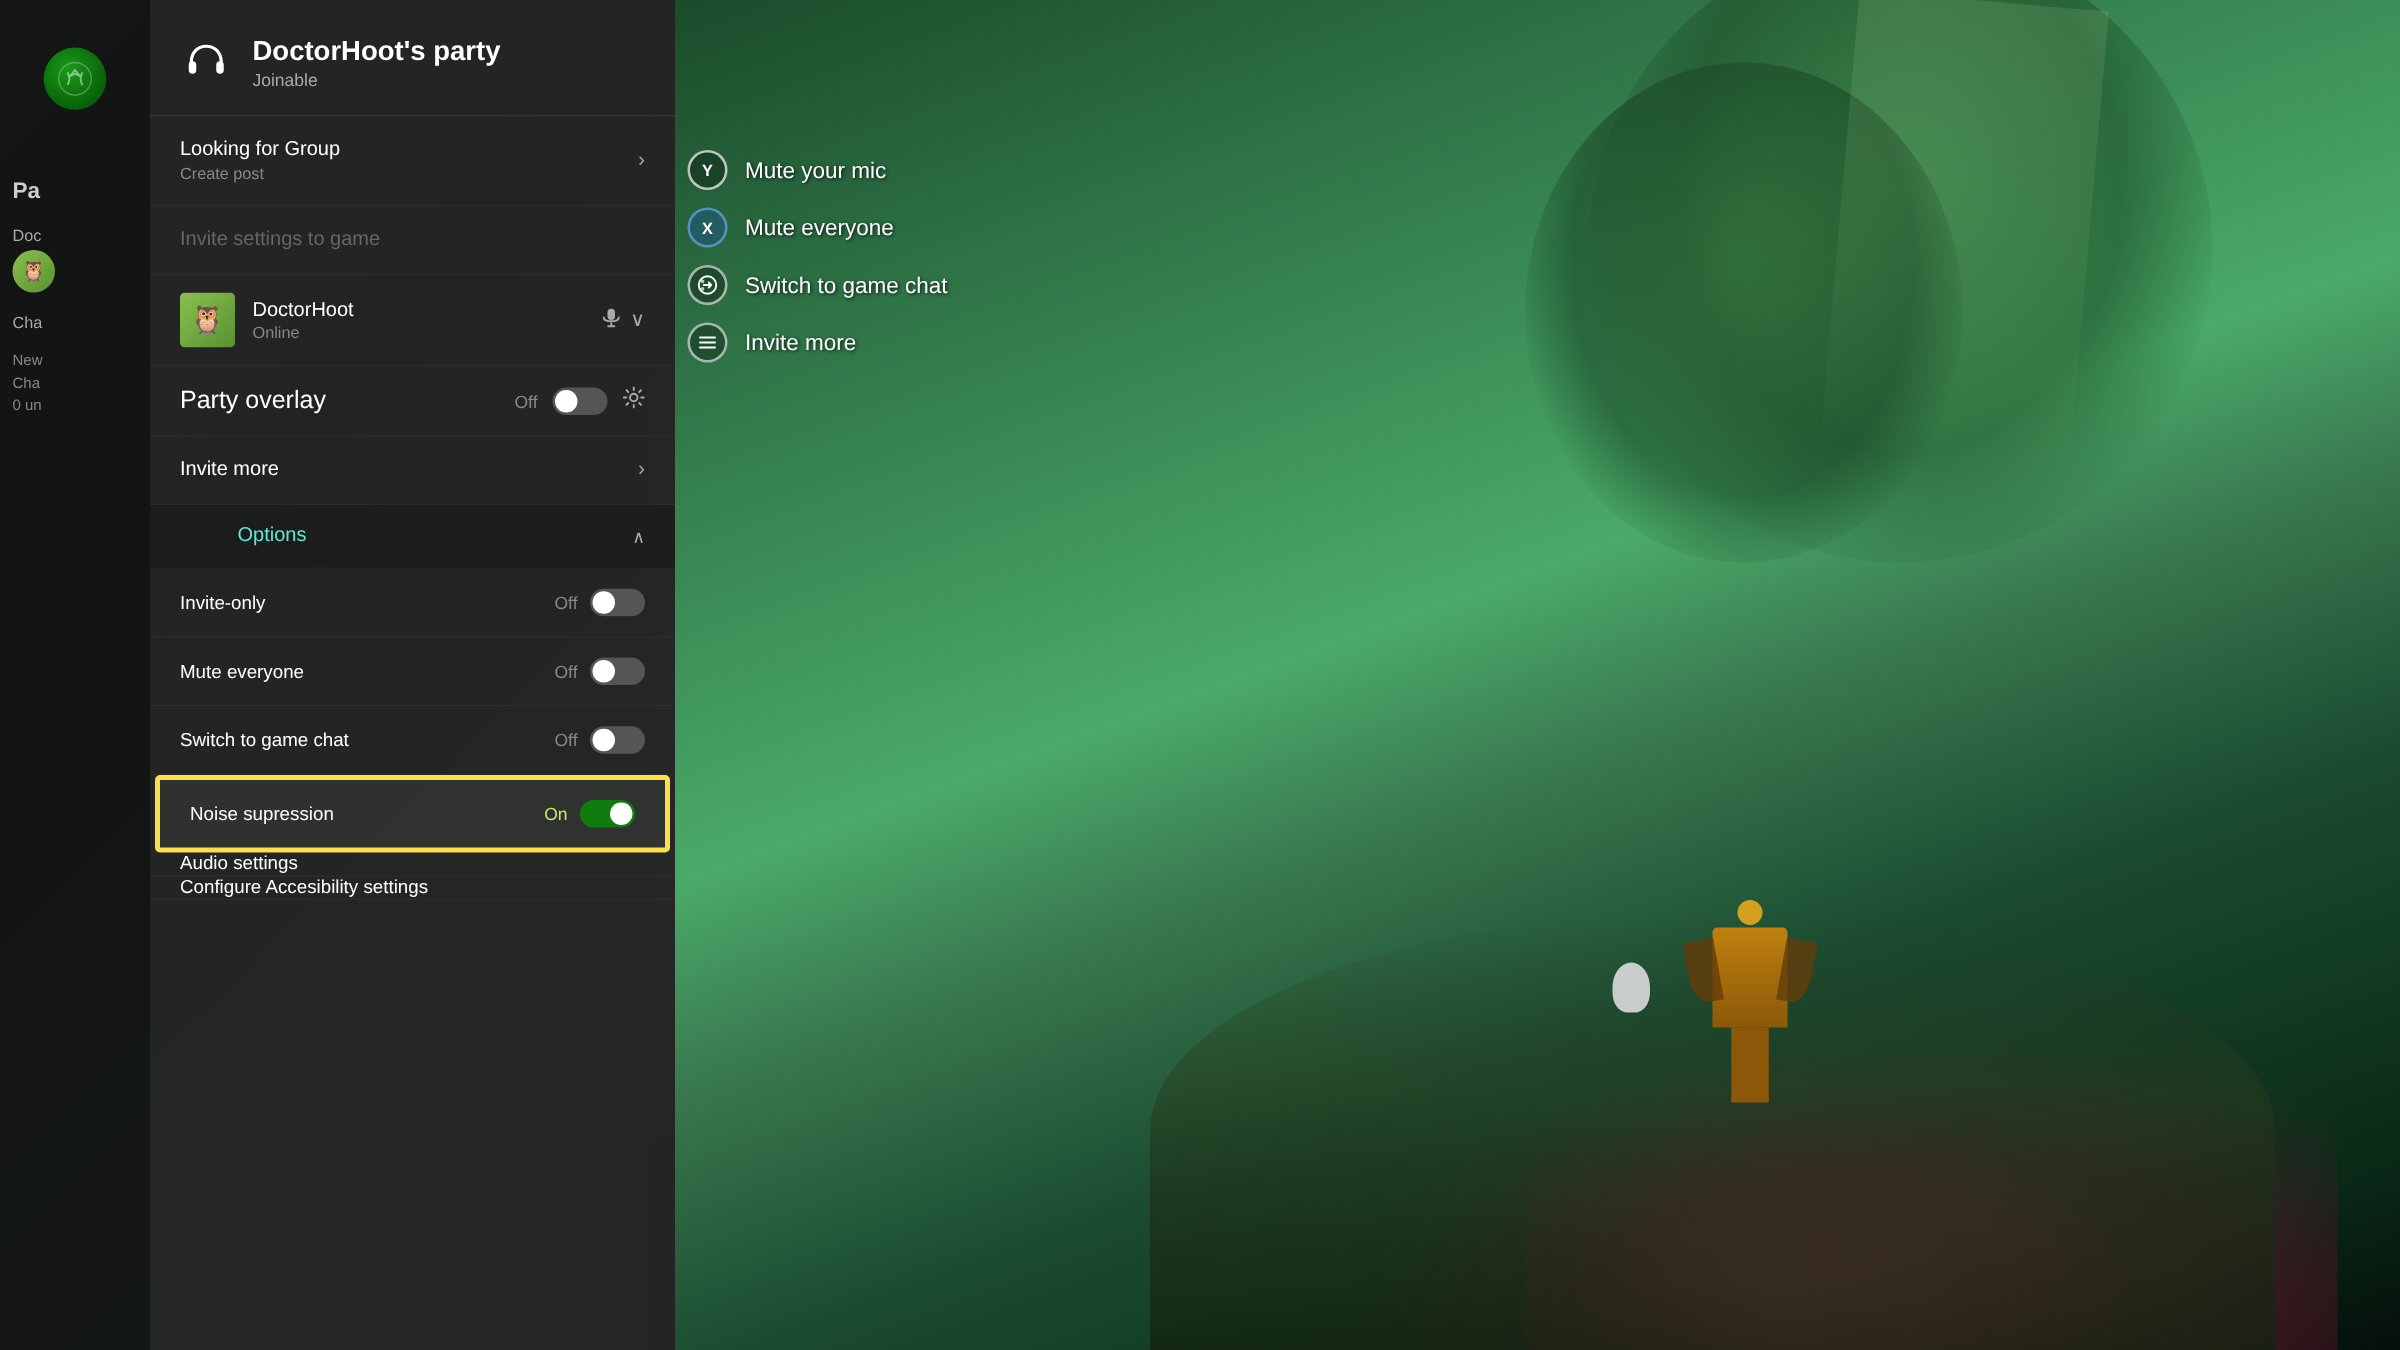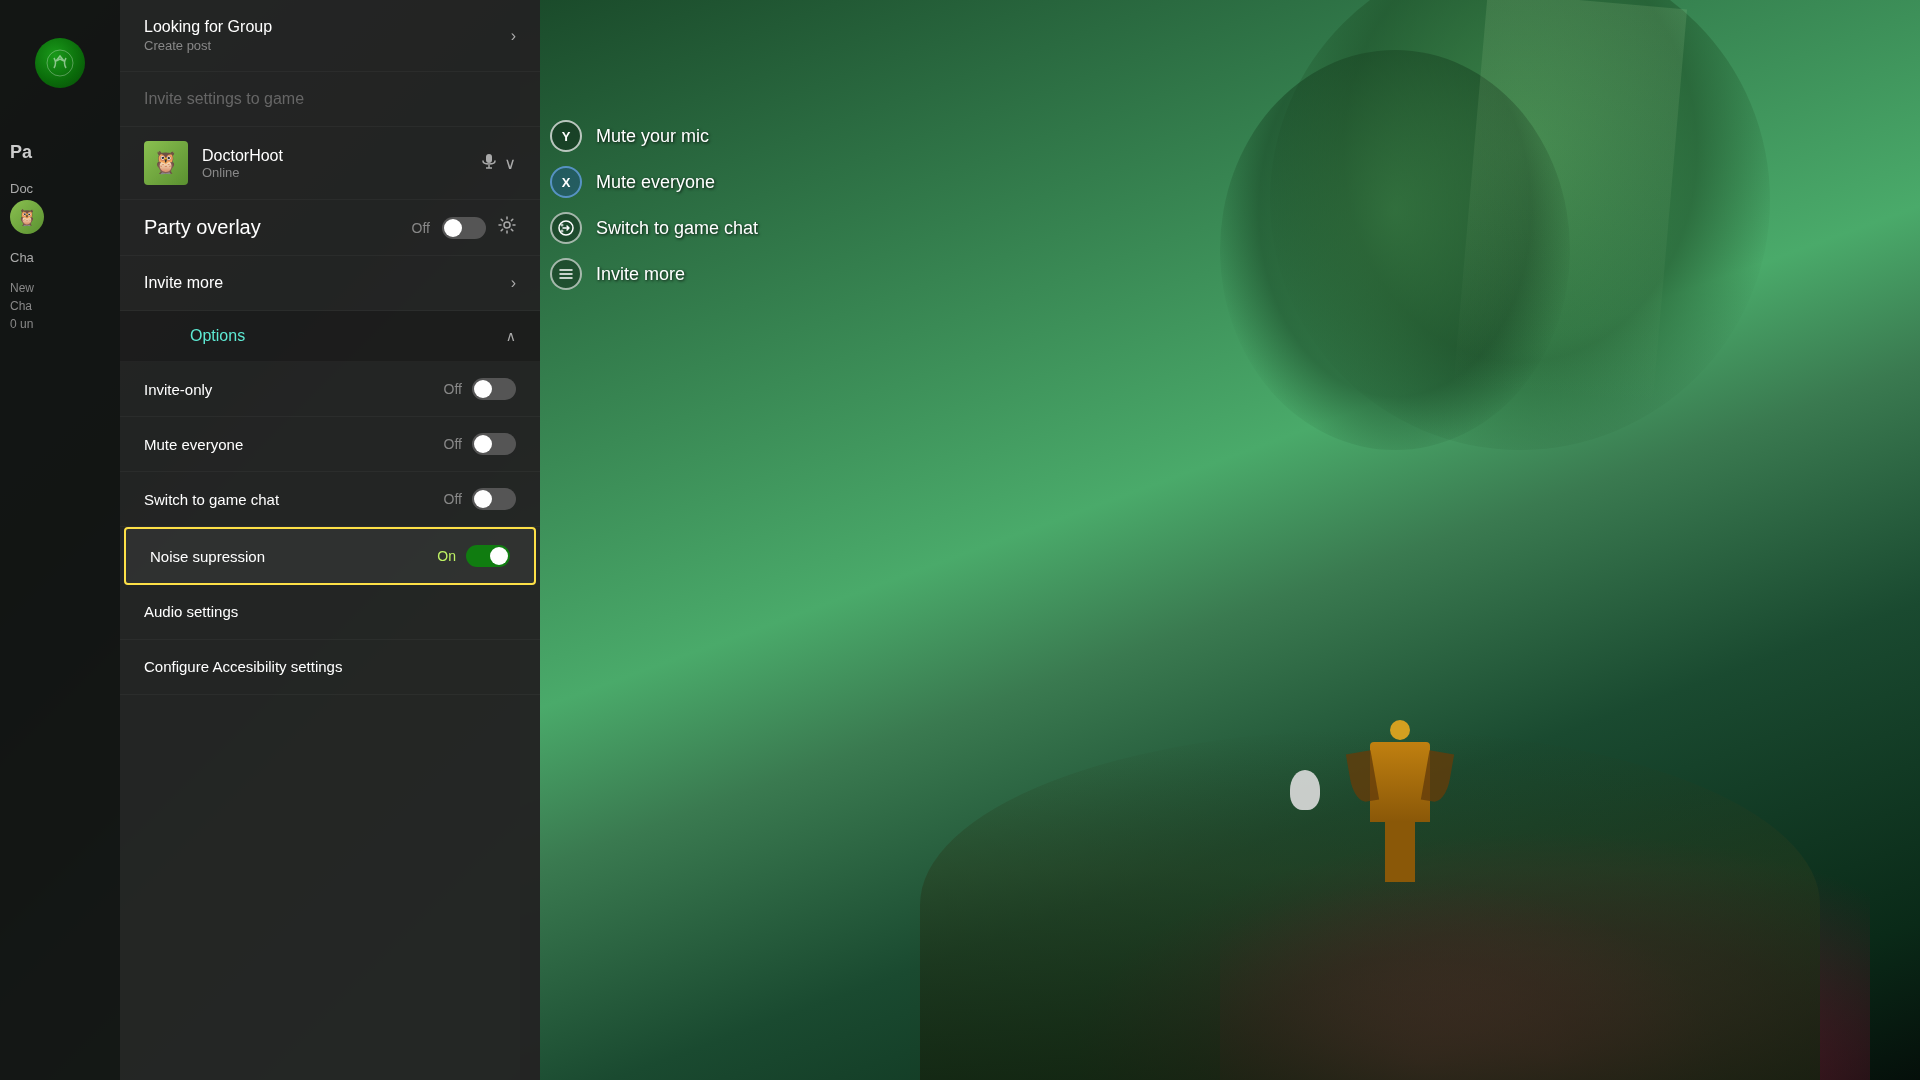--- a/index.html
+++ b/index.html
@@ -264,32 +264,32 @@
     }
 
     .option-state {
       color: #888888;
       font-size: 14px;
     }
 
     
     .option-row-highlighted {
       background: rgba(255,255,255,0.06);
-      border: 2px solid #fde047;
+      border: 4px solid #fde047;
       border-radius: 4px;
       margin: 0 4px;
     }
 
     .option-row-highlighted .option-label {
       color: #ffffff;
     }
 
     
     .bottom-menu-item {
-      padding: 18px 24px;
+      padding: 0 24px;
       border-bottom: 1px solid rgba(255,255,255,0.04);
       cursor: pointer;
     }
 
     .bottom-menu-label {
       color: #ffffff;
       font-size: 15px;
     }
 
     
@@ -402,20 +402,33 @@
     </div>
     <div style="color:#aaaaaa;font-size:13px;margin-bottom:16px;overflow:hidden;max-width:90px;">Cha</div>
     <div style="color:#888888;font-size:12px;margin-bottom:4px;overflow:hidden;max-width:90px;">New</div>
     <div style="color:#888888;font-size:12px;margin-bottom:4px;overflow:hidden;max-width:90px;">Cha</div>
     <div style="color:#888888;font-size:12px;overflow:hidden;max-width:90px;">0 un</div>
   </div>
 </div>
 
 <div class="party-panel">
 
+  <div class="party-header">
+    <div class="headset-icon-container">
+      <svg width="36" height="36" viewBox="0 0 36 36" fill="none">
+        <path d="M6 18 C6 10 11 5 18 5 C25 5 30 10 30 18" stroke="white" stroke-width="2.5" fill="none" stroke-linecap="round"></path>
+        <rect x="4" y="17" width="6" height="10" rx="3" fill="white"></rect>
+        <rect x="26" y="17" width="6" height="10" rx="3" fill="white"></rect>
+      </svg>
+    </div>
+    <div class="party-title-block">
+      <span class="party-title">DoctorHoot's party</span>
+      <span class="party-subtitle">Joinable</span>
+    </div>
+  </div>
 
   <div class="menu-item">
     <div class="menu-item-left">
       <span class="menu-item-label">Looking for Group</span>
       <span class="menu-item-sublabel">Create post</span>
     </div>
     <div style="color:#aaaaaa;font-size:16px;">›</div>
   </div>
 
   <div class="menu-item menu-item-dimmed">

